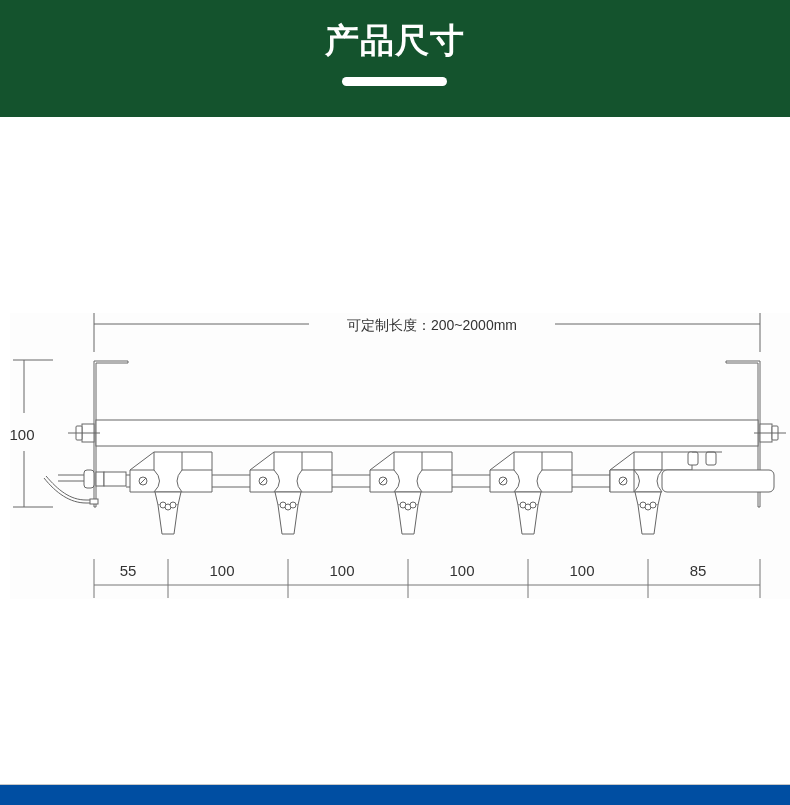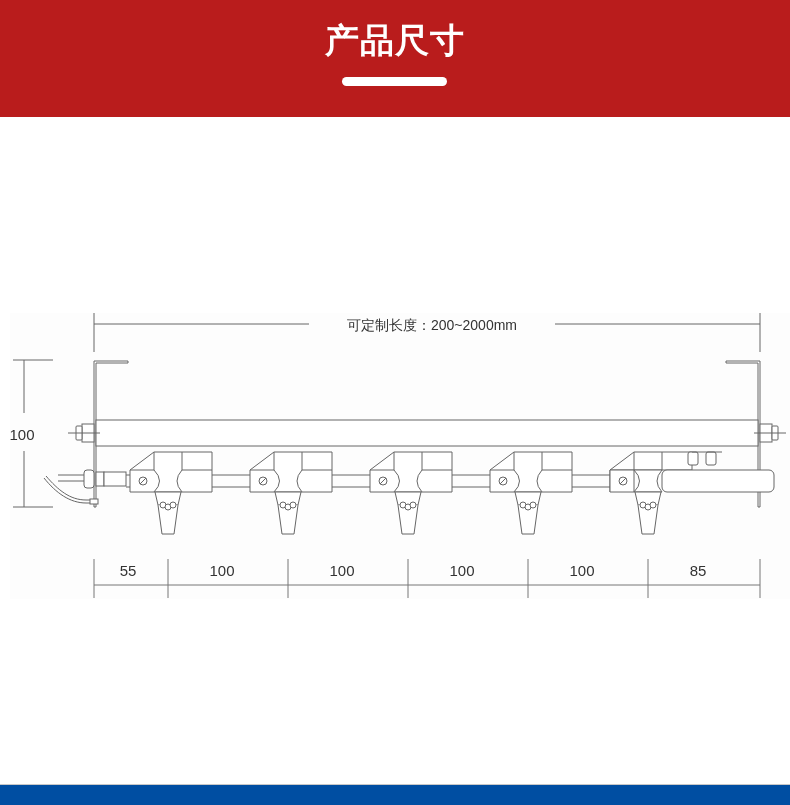--- a/index.html
+++ b/index.html
@@ -1,17 +1,17 @@
 <!DOCTYPE html>
 <html><head>
 <meta charset="utf-8">
 <style>
   html, body { margin:0; padding:0; background:#ffffff; }
   body { width:790px; height:805px; position:relative; overflow:hidden; font-family:"Liberation Sans", sans-serif; }
-  .header { position:absolute; left:0; top:0; width:790px; height:117px; background:#b91c1c;text-decoration:underline; }
+  .header { position:absolute; left:0; top:0; width:790px; height:117px; background:#14532d;text-decoration:underline; }
   .header-title { position:absolute; left:0; top:16px; width:790px; text-align:center; color:#ffffff; font-family:"DejaVu Sans", sans-serif; font-weight:bold; font-size:34px; letter-spacing:1px; line-height:48px; }
   .header-underline { position:absolute; left:342px; top:77px; width:105px; height:9px; border-radius:5px; background:#ffffff; }
   .drawing-panel { position:absolute; left:10px; top:313px; width:780px; height:286px; background:#fdfdfd; }
   .drawing { position:absolute; left:0; top:0; }
   .footer { position:absolute; left:0; top:784px; width:790px; height:21px; background:#004ea2; border-top:1px solid #c8c8c8; }
   svg text { font-family:"Liberation Sans", sans-serif; fill:#333; }
 </style>
 </head>
 <body>
 

